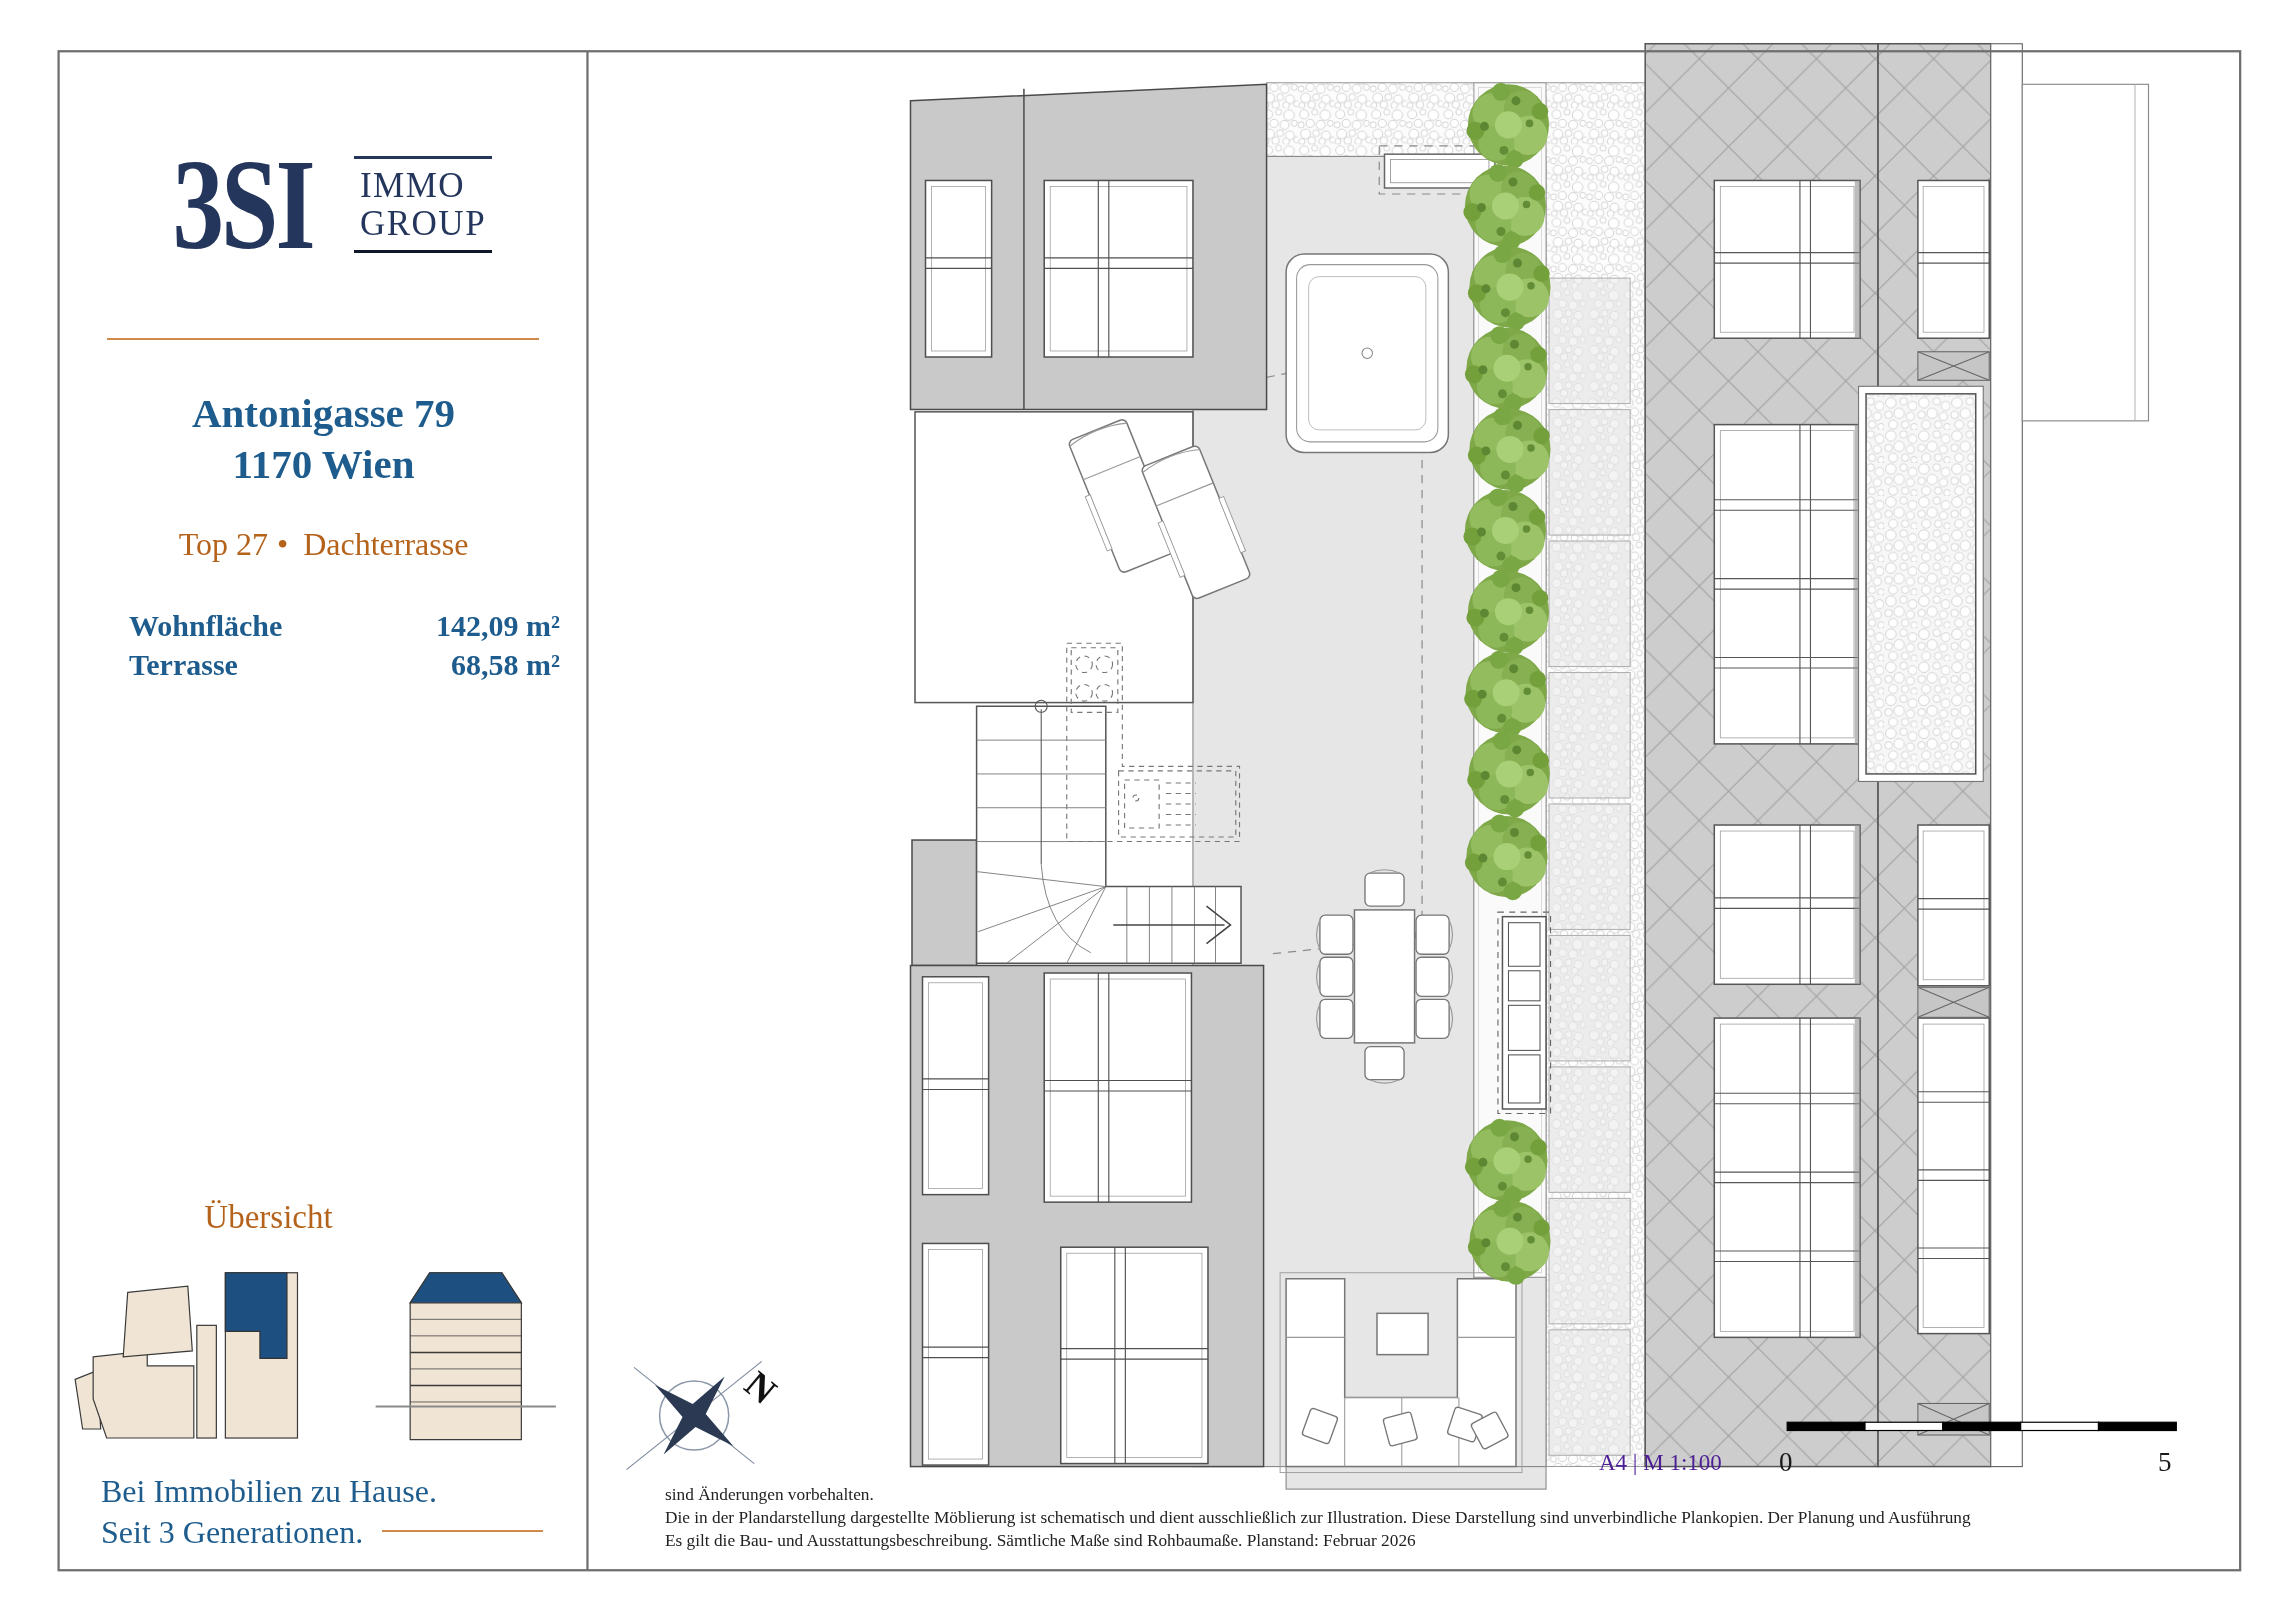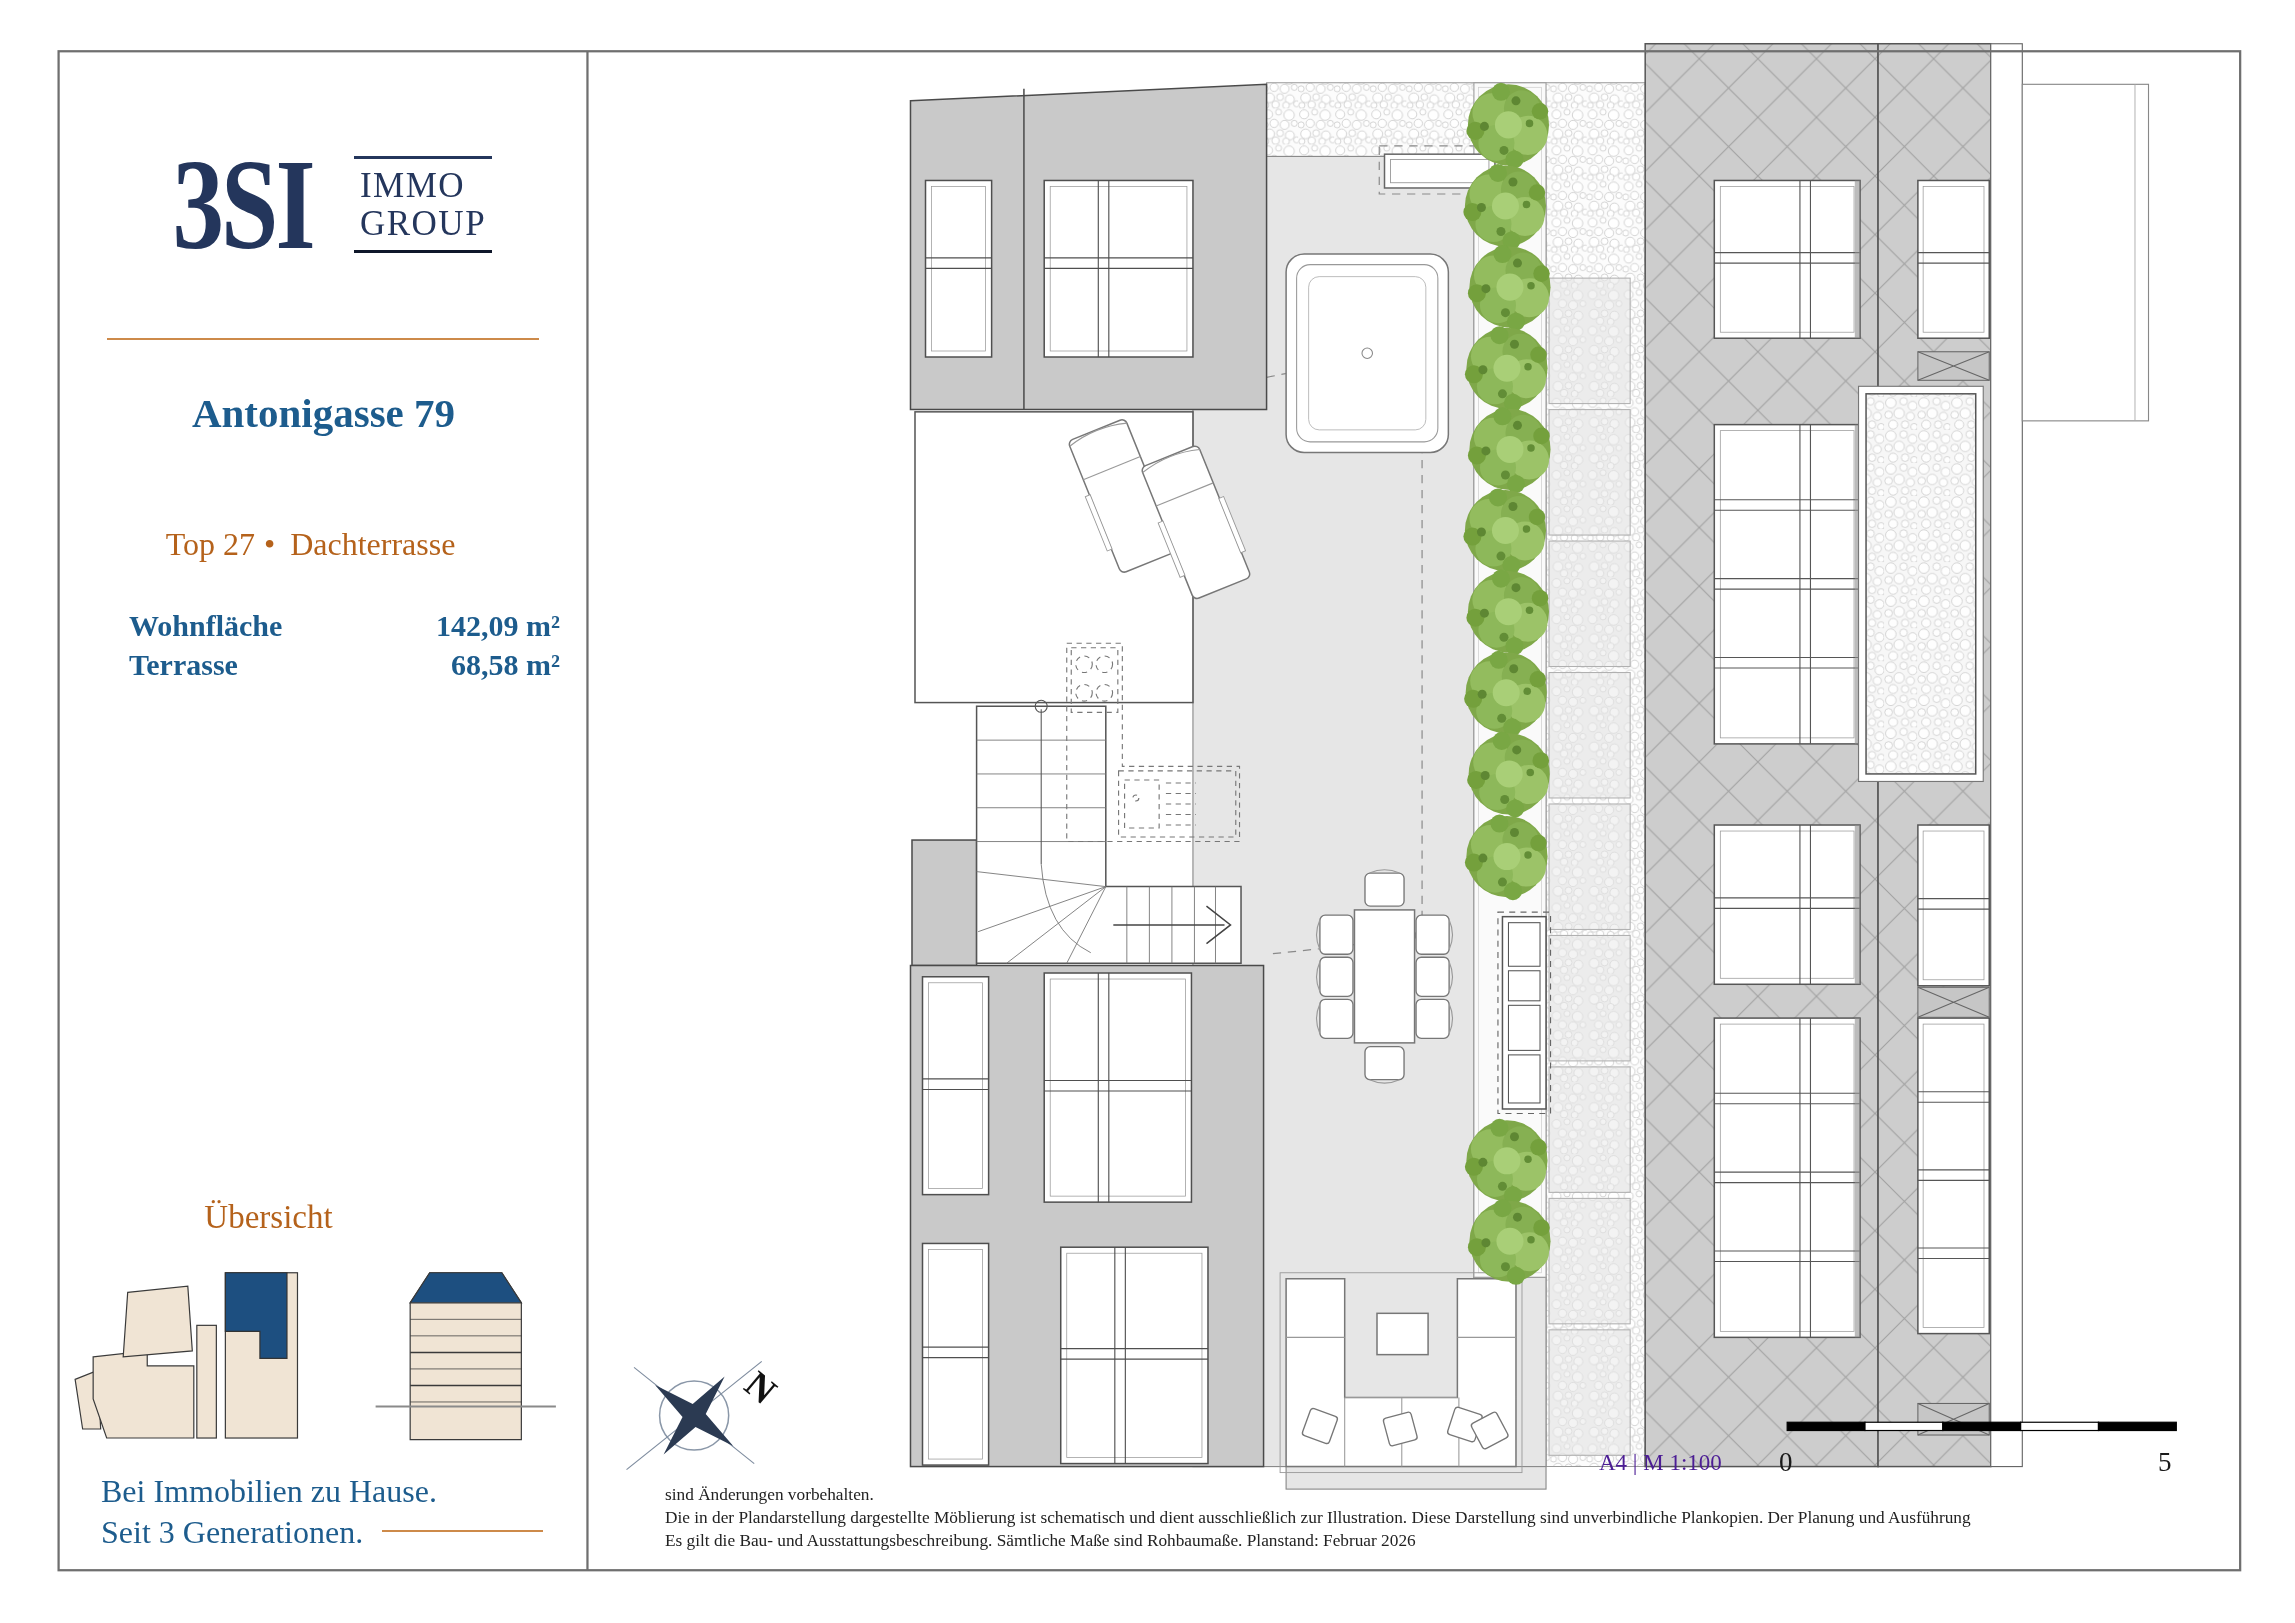--- a/index.html
+++ b/index.html
@@ -7,21 +7,21 @@
          font-family:"Liberation Serif",serif;}
   #plan-svg{position:absolute;left:0;top:0;}
   
   .logo-wrap{position:absolute;left:59px;top:140px;width:529px;display:flex;align-items:center;justify-content:center;gap:24px;}
   .logo-brand{font-size:129px;font-weight:bold;color:#24365c;letter-spacing:-3.8px;transform:scaleX(.8);line-height:1;}
   .logo-words{border-top:3px solid #24365c;border-bottom:3px solid #0f172a;padding:7.5px 6px;
               font-size:35px;line-height:38px;letter-spacing:1.5px;color:#24365c;text-align:left;}
   .rule-orange{position:absolute;height:2.3px;background:#cd8a4a;}
   .addr{position:absolute;left:59px;top:388px;width:529px;text-align:center;
         font-size:41px;line-height:51px;font-weight:bold;color:#1d5c8d;}
-  .unit{position:absolute;left:46px;top:526px;width:529px;text-align:center;font-size:32px;color:#b5621b;}
+  .unit{position:absolute;left:59px;top:526px;width:529px;text-align:center;font-size:32px;color:#b5621b;}
   .unit .b{margin:0 15px 0 9px;}
   .metrics{position:absolute;left:129px;top:606px;width:431px;font-size:30px;font-weight:bold;color:#1d5c8d;}
   .mrow{display:flex;justify-content:space-between;line-height:39px;}
   .ovr-title{position:absolute;left:59px;top:1199px;width:419px;text-align:center;font-size:33px;color:#b5621b;}
   .tagline{position:absolute;left:101px;top:1471px;font-size:32px;line-height:41px;color:#1d5c8d;}
   
   .sheet{position:absolute;left:1599px;top:1450px;font-size:23px;color:#4c1d95;}
   .s0{position:absolute;left:1779px;top:1447px;font-size:27px;color:#1a1a1a;}
   .s5{position:absolute;left:2158px;top:1447px;font-size:27px;color:#1a1a1a;}
   .disc{position:absolute;left:665px;top:1483px;font-size:17.3px;line-height:23px;color:#222;white-space:nowrap;}
@@ -454,20 +454,21 @@
   <div class="logo-words">
     <div>IMMO</div>
     <div>GROUP</div>
   </div>
 </div>
 
 <div class="rule-orange" style="left:107px;top:338px;width:432px;"></div>
 
 <div class="addr">
   <div>Antonigasse 79</div>
+  <div>1170 Wien</div>
 </div>
 
 <div class="unit">
   <span>Top 27</span><span class="b">•</span><span>Dachterrasse</span>
 </div>
 
 <div class="metrics">
   <div class="mrow">
     <span>Wohnfläche</span>
     <span>142,09 m²</span>

